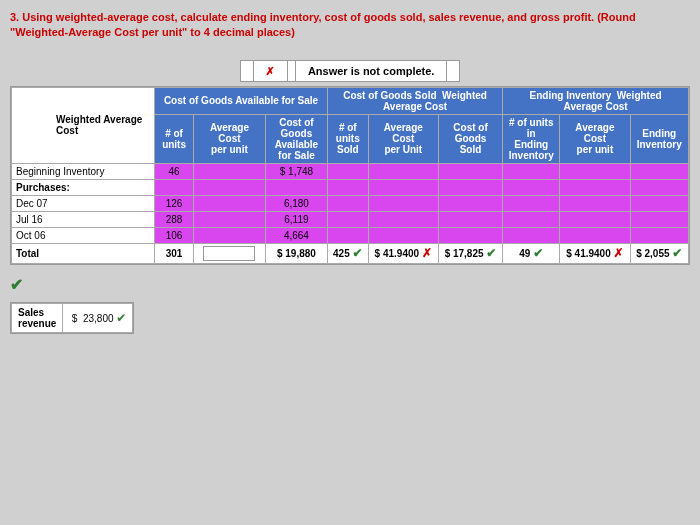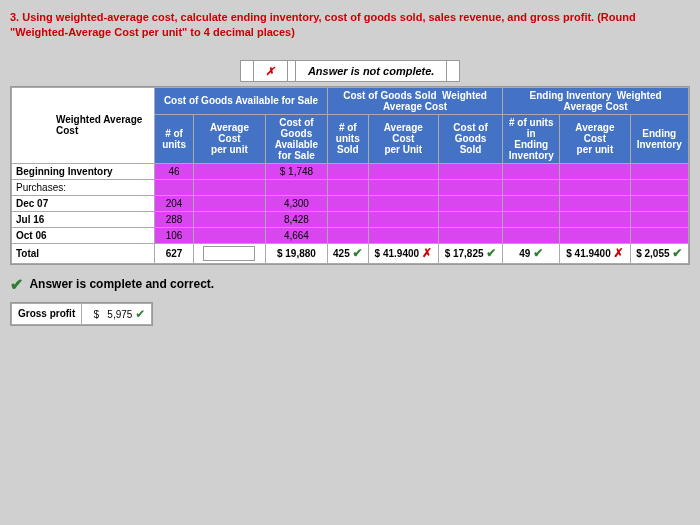--- a/index.html
+++ b/index.html
@@ -24,21 +24,20 @@
       text-align: center;
       margin-bottom: 8px;
     }
 
     .answer-banner span {
       background: #fff;
       border: 1px solid #999;
       padding: 4px 12px;
       font-size: 11px;
       font-weight: bold;
-      font-style: italic;
     }
 
     .answer-banner .x-icon {
       color: #cc0000;
       font-weight: bold;
       margin-right: 4px;
     }
 
     .main-table-container {
       background: #fff;
@@ -71,30 +70,30 @@
     .header-sub th {
       background: #4472c4;
       color: #fff;
       font-weight: bold;
       font-size: 10px;
     }
 
     .col-label {
       background: #fff !important;
       color: #000 !important;
-      font-weight: bold;
+      font-weight: normal;
       text-align: left !important;
     }
 
     .data-row td {
       background: #d946ef;
     }
 
     .data-row.purchases-header td {
-      font-weight: normal;
+      font-weight: bold;
       text-align: left;
     }
 
     .total-row td {
       background: #fff;
       font-weight: bold;
     }
 
     .check-icon {
       color: #2e7d32;
@@ -216,36 +215,36 @@
         <td></td>
         <td></td>
         <td></td>
         <td></td>
         <td></td>
         <td></td>
       </tr>
 
       <tr class="data-row">
         <td class="col-label">Dec 07</td>
-        <td>204</td>
-        <td></td>
-        <td>4,300</td>
+        <td>126</td>
+        <td></td>
+        <td>6,180</td>
         <td></td>
         <td></td>
         <td></td>
         <td></td>
         <td></td>
         <td></td>
       </tr>
 
       <tr class="data-row">
         <td class="col-label">Jul 16</td>
         <td>288</td>
         <td></td>
-        <td>8,428</td>
+        <td>6,119</td>
         <td></td>
         <td></td>
         <td></td>
         <td></td>
         <td></td>
         <td></td>
       </tr>
 
       <tr class="data-row">
         <td class="col-label">Oct 06</td>
@@ -255,21 +254,21 @@
         <td></td>
         <td></td>
         <td></td>
         <td></td>
         <td></td>
         <td></td>
       </tr>
 
       <tr class="total-row">
         <td class="col-label">Total</td>
-        <td>627</td>
+        <td>301</td>
         <td>
           <input type="text" class="cell-input" value="" style="width: 52px;">
         </td>
         <td><span class="dollar-prefix">$</span>&nbsp;19,880</td>
         <td>
           425 <span class="check-icon">✔</span>
         </td>
         <td>
           <span class="dollar-prefix">$</span>
           <span>41.9400</span>
@@ -291,30 +290,29 @@
           <span class="dollar-prefix">$</span>&nbsp;2,055
           <span class="check-icon">✔</span>
         </td>
       </tr>
     </tbody>
   </table>
 </div>
 
 <div class="complete-banner">
   <span class="check-circle">✔</span>
-  <span>Answer is complete and correct.</span>
 </div>
 
 <div class="bottom-table-container">
   <table class="bottom-table">
     <tbody>
       <tr>
-        <td class="bottom-label">Gross profit</td>
+        <td class="bottom-label">Sales<br>revenue</td>
         <td class="bottom-value">
-          $ &nbsp;&nbsp;5,975 <span class="check-icon">✔</span>
+          $ &nbsp;23,800 <span class="check-icon">✔</span>
         </td>
       </tr>
     </tbody>
   </table>
 </div>
 
 
 
 
 </body></html>

